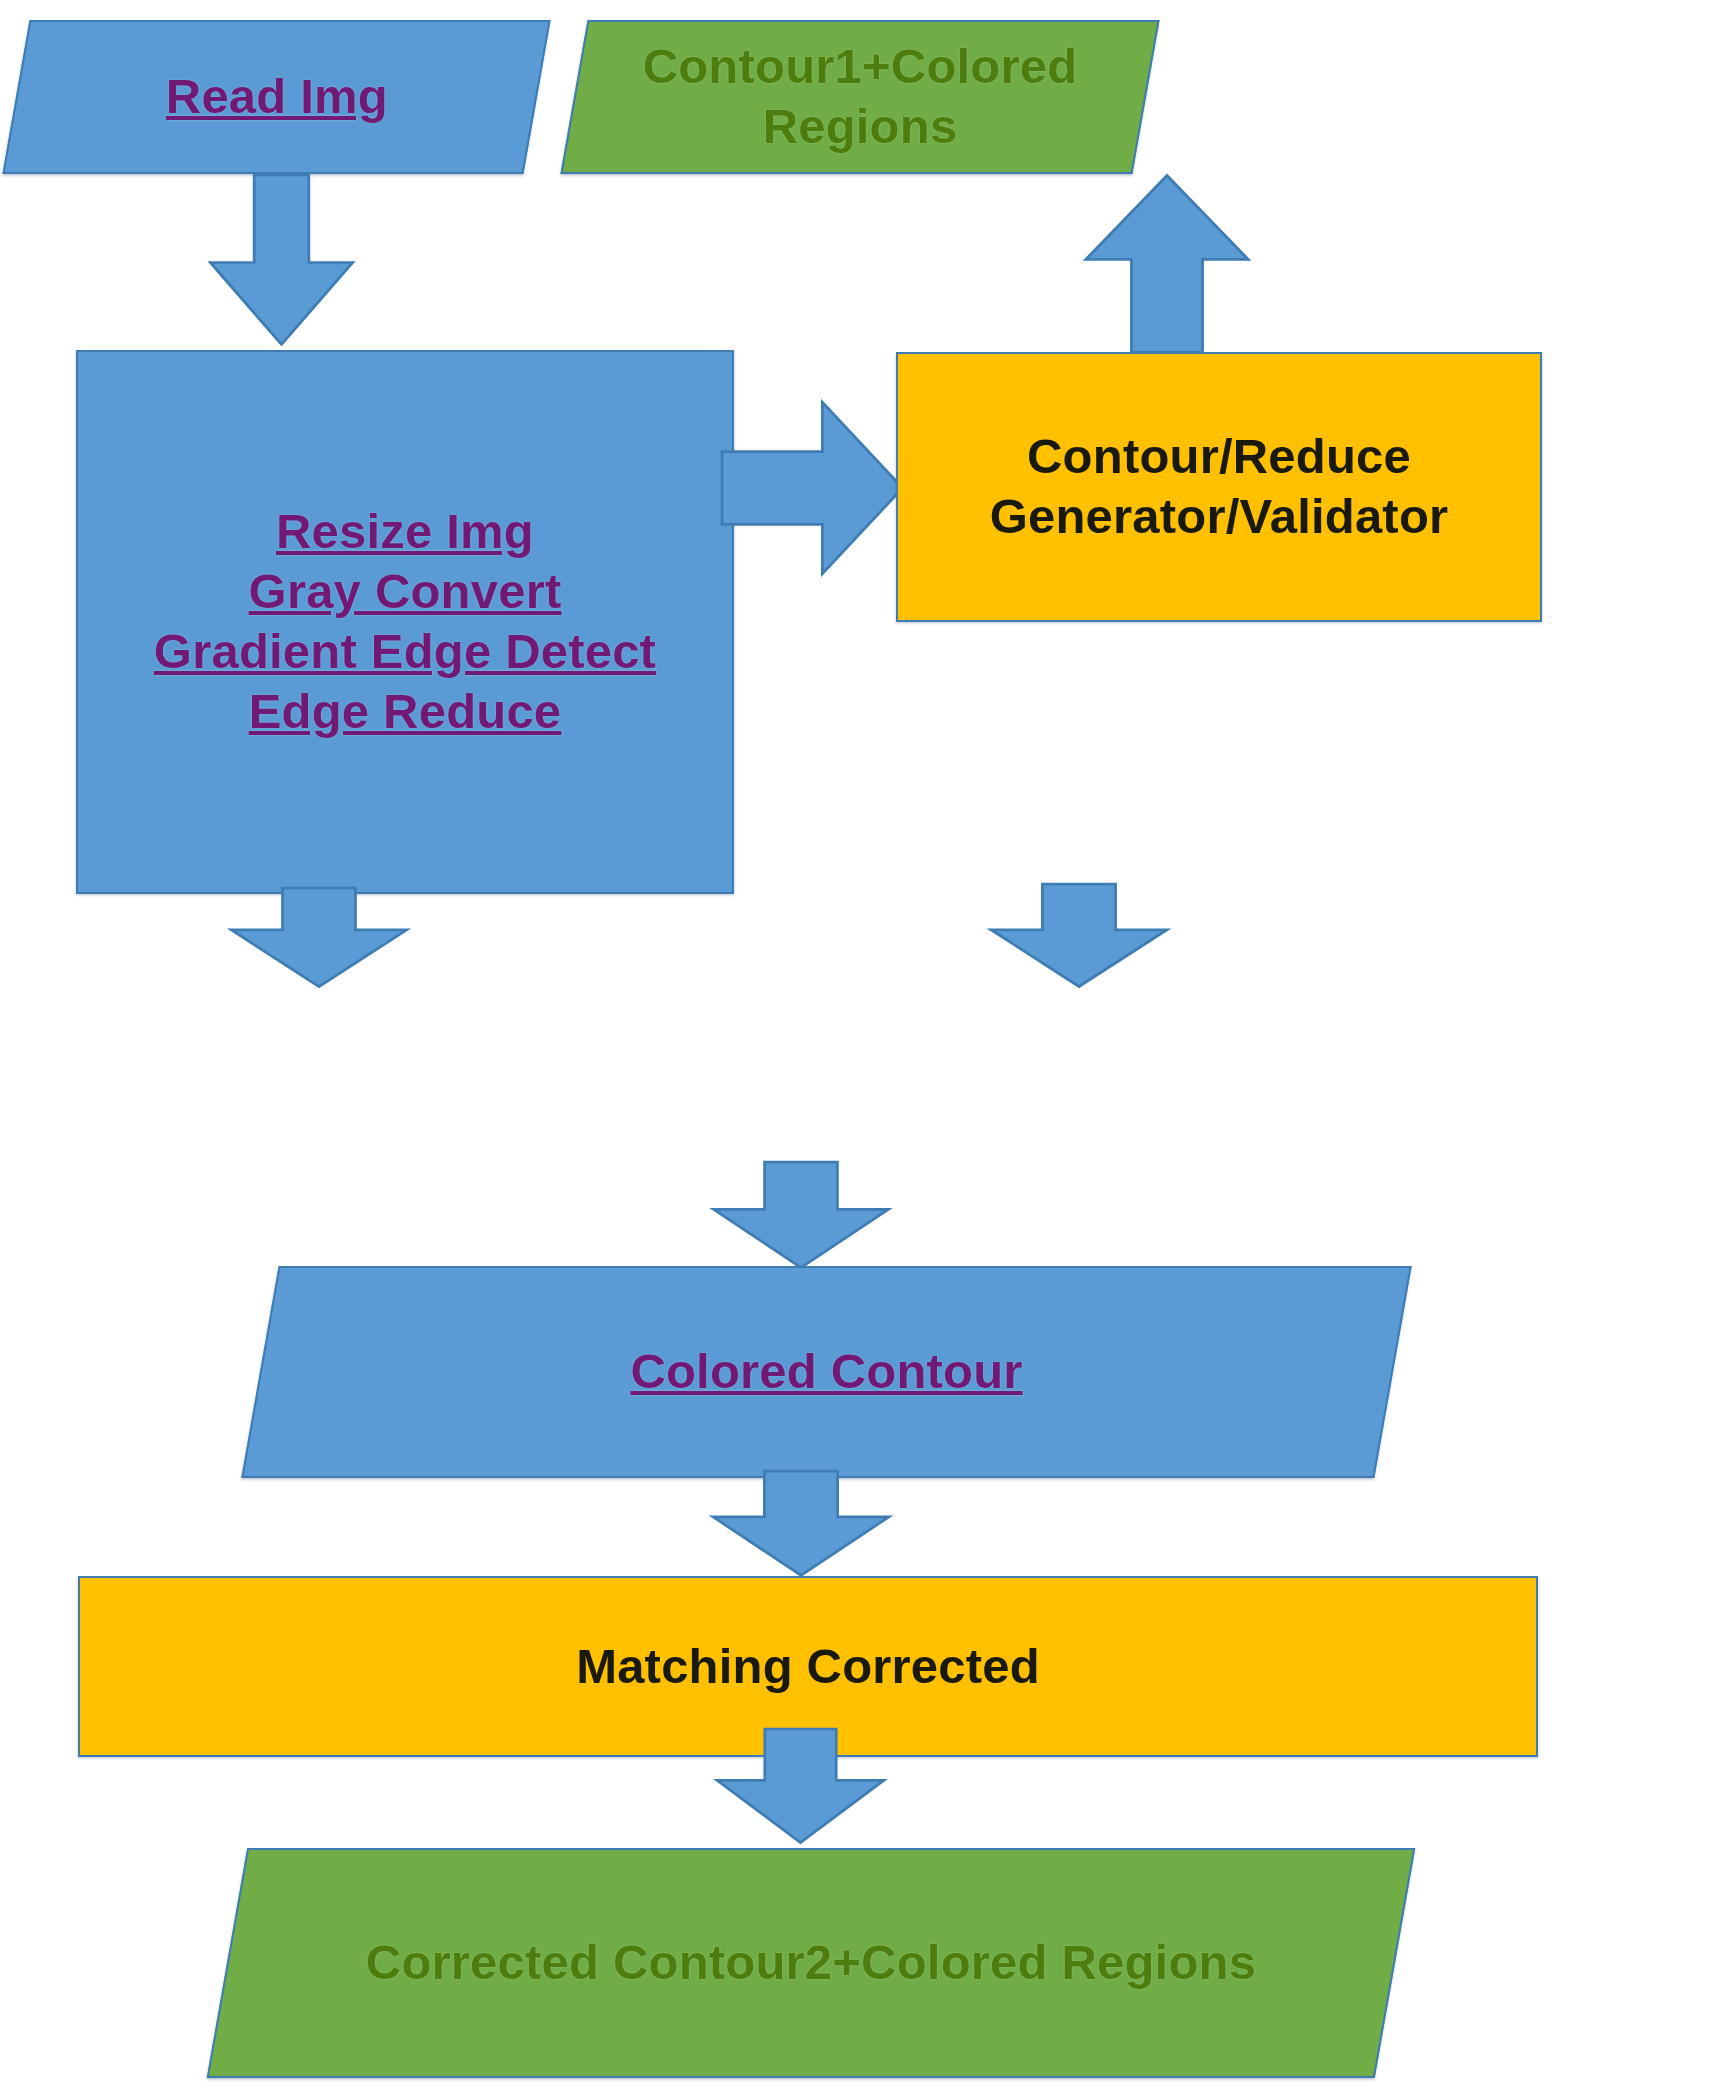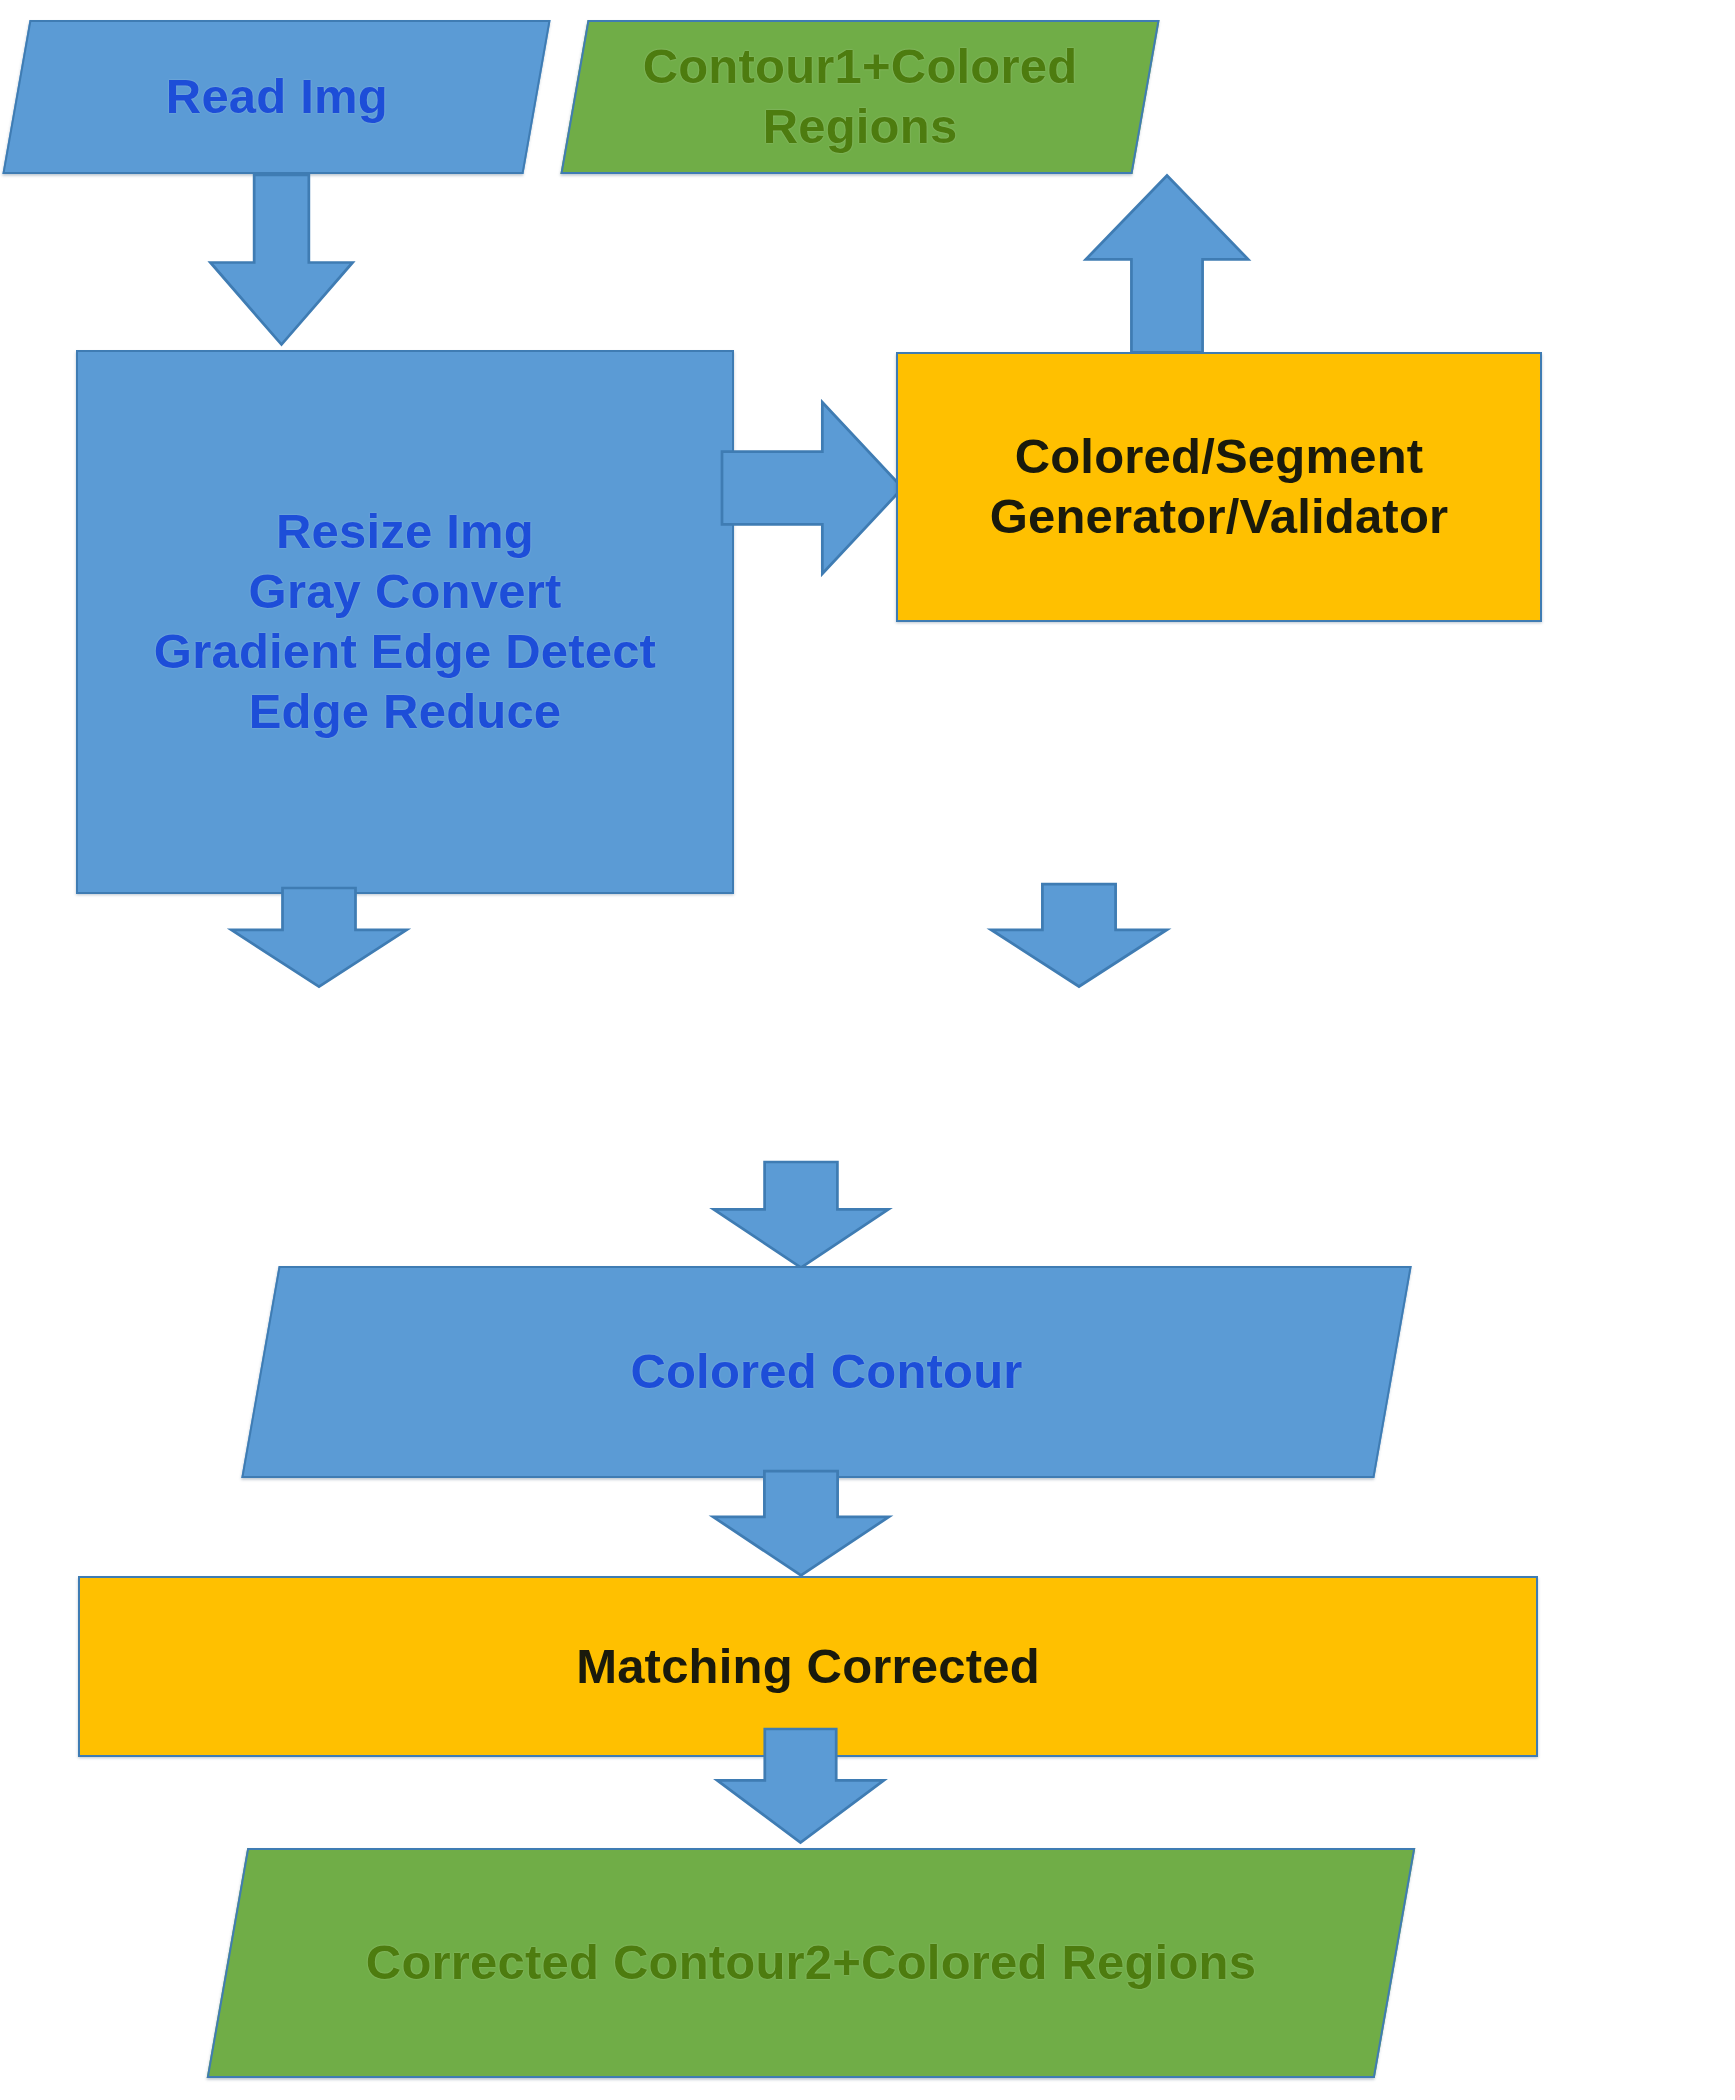--- a/index.html
+++ b/index.html
@@ -44,21 +44,21 @@
     letter-spacing: 0.2px;
     pointer-events: none;
   }
 
   
   .fill-blue   .skin { background: #5b9bd5; }
   .fill-yellow .skin { background: #ffc000; }
   .fill-green  .skin { background: #70ad47; }
 
   
-  .fill-blue   .label { color: #1d4ed8; text-shadow: 0 0 1.8px rgba(255,255,255,.35); }
+  .fill-blue   .label { color: #701a75; text-shadow: 0 0 1.8px rgba(255,255,255,.35); text-decoration: underline; }
   .fill-green  .label { color: #4d7c0f; text-shadow: 0 0 1.8px rgba(255,255,255,.35); }
   .fill-yellow .label { color: #1a1a0c; }
 
   
   .shape-parallelogram .skin {
     transform: skewX(-10deg);
   }
 
   
   .shape-rect .skin {
@@ -114,21 +114,21 @@
   </div>
 
   <div class="arrow" style="left:722px; top:384px; width:187px; height:208px;">
     <svg width="187" height="208" viewBox="0 0 205 228">
       <polygon class="body" points="0,74 110,74 110,20 198,114 110,208 110,154 0,154"></polygon>
     </svg>
   </div>
 
   <div class="node shape-rect fill-yellow fs-xl" style="left:896px; top:352px; width:646px; height:270px;">
     <div class="skin"></div>
-    <div class="label">Colored/Segment
+    <div class="label">Contour/Reduce
 Generator/Validator</div>
   </div>
 
   <div class="arrow" style="left:1080px; top:170px; width:174px; height:187px;">
     <svg width="174" height="187" viewBox="0 0 190 205">
       <polygon class="body" points="95,6 184,98 134,98 134,200 56,200 56,98 6,98"></polygon>
     </svg>
   </div>
 
 

